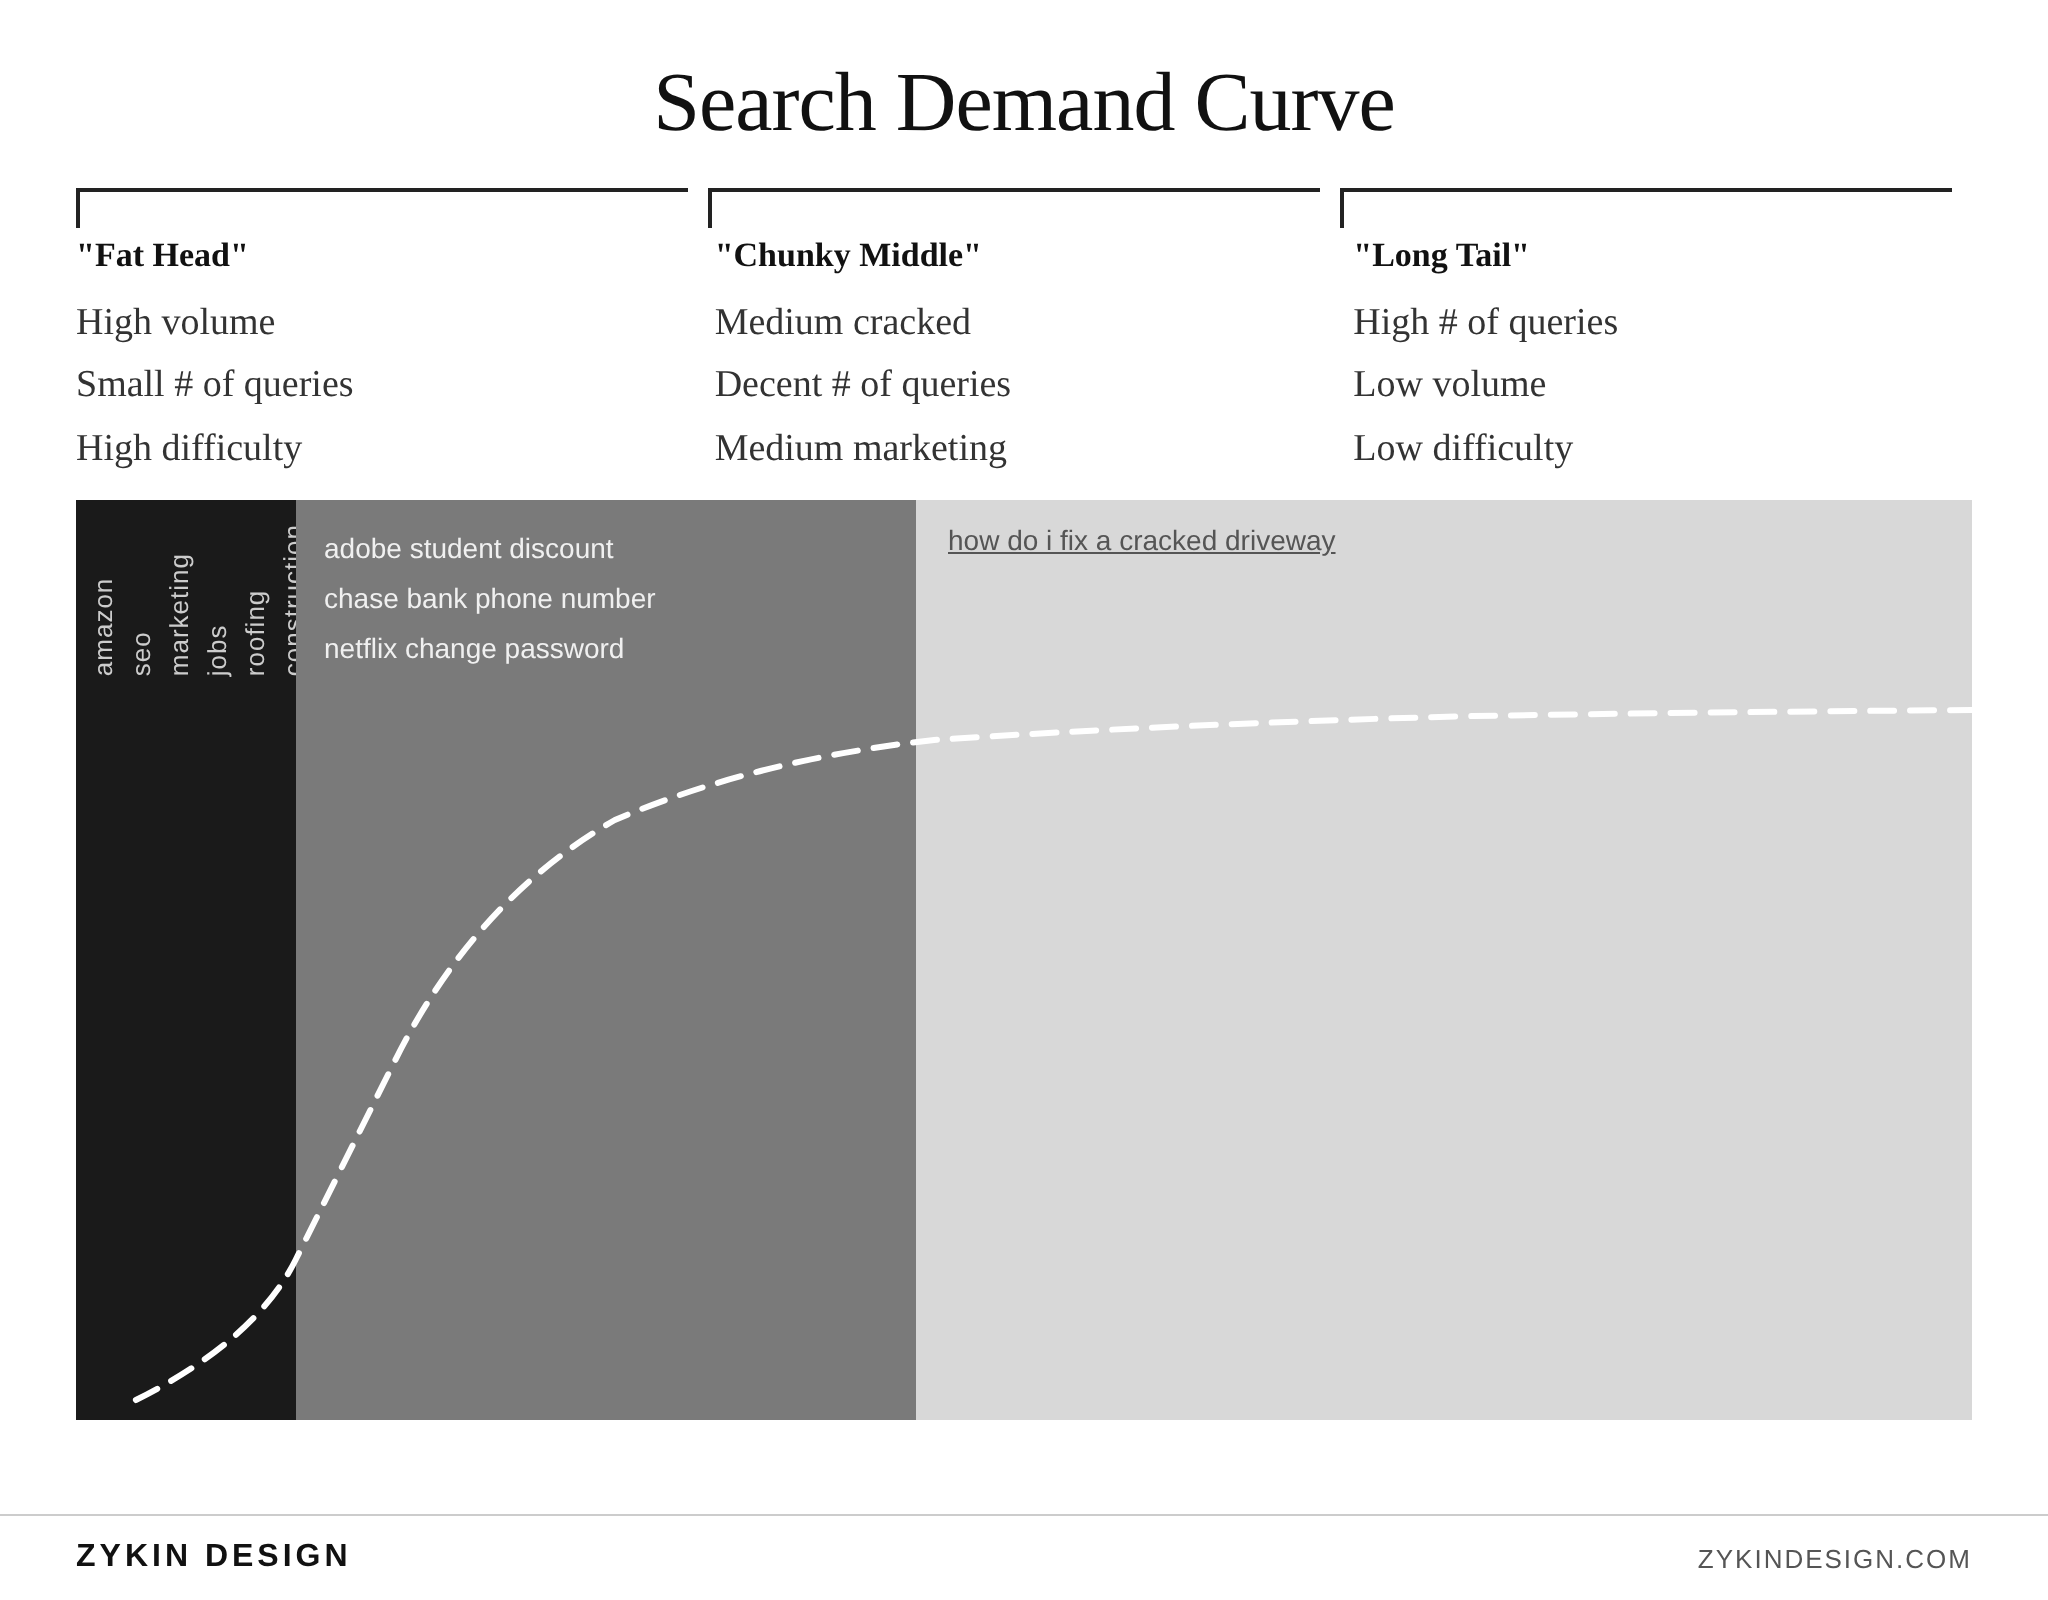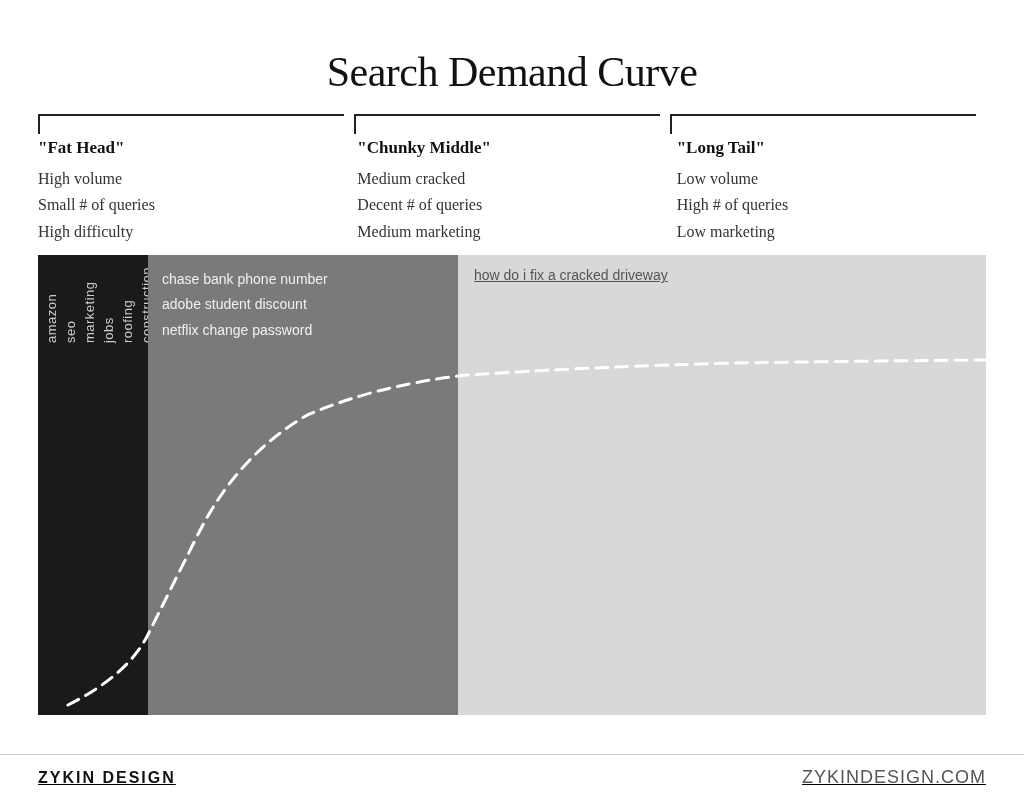--- a/index.html
+++ b/index.html
@@ -14,21 +14,20 @@
 
     
     .page-title {
       text-align: center;
       font-size: 42px;
       font-weight: 400;
       padding-top: 28px;
       padding-bottom: 18px;
       color: #111;
       letter-spacing: -0.5px;
-      margin-top: 20px;
     }
 
     
     .legend {
       display: flex;
       flex-direction: row;
       padding: 0 38px;
       margin-bottom: 10px;
     }
 
@@ -43,21 +42,21 @@
     }
 
     .legend-header {
       font-size: 17px;
       font-weight: 700;
       margin-bottom: 8px;
       color: #111;
     }
 
     .legend-item {
-      font-size: 16px;
+      font-size: 19px;
       color: #333;
       line-height: 1.65;
     }
 
     
     .bracket-container {
       display: flex;
       padding: 0 38px;
       margin-bottom: 4px;
     }
@@ -150,33 +149,32 @@
     .bottom-bar {
       position: absolute;
       bottom: 0;
       left: 0;
       right: 0;
       border-top: 1.5px solid #ccc;
       display: flex;
       justify-content: space-between;
       align-items: center;
       padding: 12px 38px;
-      text-decoration: underline;
     }
 
     .brand-left {
       font-size: 16px;
       font-weight: 800;
       letter-spacing: 2px;
       color: #111;
       font-family: Arial, sans-serif;
     }
 
     .brand-right {
-      font-size: 18px;
+      font-size: 13px;
       color: #555;
       font-family: Arial, sans-serif;
       letter-spacing: 1px;
     }
   </style>
 </head>
 <body>
 
 <h1 class="page-title">Search Demand Curve</h1>
 
@@ -200,43 +198,43 @@
     <div class="legend-item">High difficulty</div>
   </div>
   <div class="legend-section">
     <div class="legend-header">"Chunky Middle"</div>
     <div class="legend-item">Medium cracked</div>
     <div class="legend-item">Decent # of queries</div>
     <div class="legend-item">Medium marketing</div>
   </div>
   <div class="legend-section">
     <div class="legend-header">"Long Tail"</div>
+    <div class="legend-item">High # of queries</div>
     <div class="legend-item">Low volume</div>
-    <div class="legend-item">High # of queries</div>
-    <div class="legend-item">Low marketing</div>
+    <div class="legend-item">Low difficulty</div>
   </div>
 </div>
 
 <div class="chart-container">
 
   <div class="black-column">
     <div class="vertical-texts">
       <span class="vertical-text">amazon</span>
       <span class="vertical-text">seo</span>
       <span class="vertical-text">marketing</span>
       <span class="vertical-text">jobs</span>
       <span class="vertical-text">roofing</span>
       <span class="vertical-text">construction</span>
     </div>
   </div>
 
   <div class="gray-section">
     <div class="gray-text">
+      <div>adobe student discount</div>
       <div>chase bank phone number</div>
-      <div>adobe student discount</div>
       <div>netflix change password</div>
     </div>
   </div>
 
   <div class="light-section">
     <div class="light-text">
       <span>how do i fix a cracked driveway</span>
     </div>
   </div>
 

